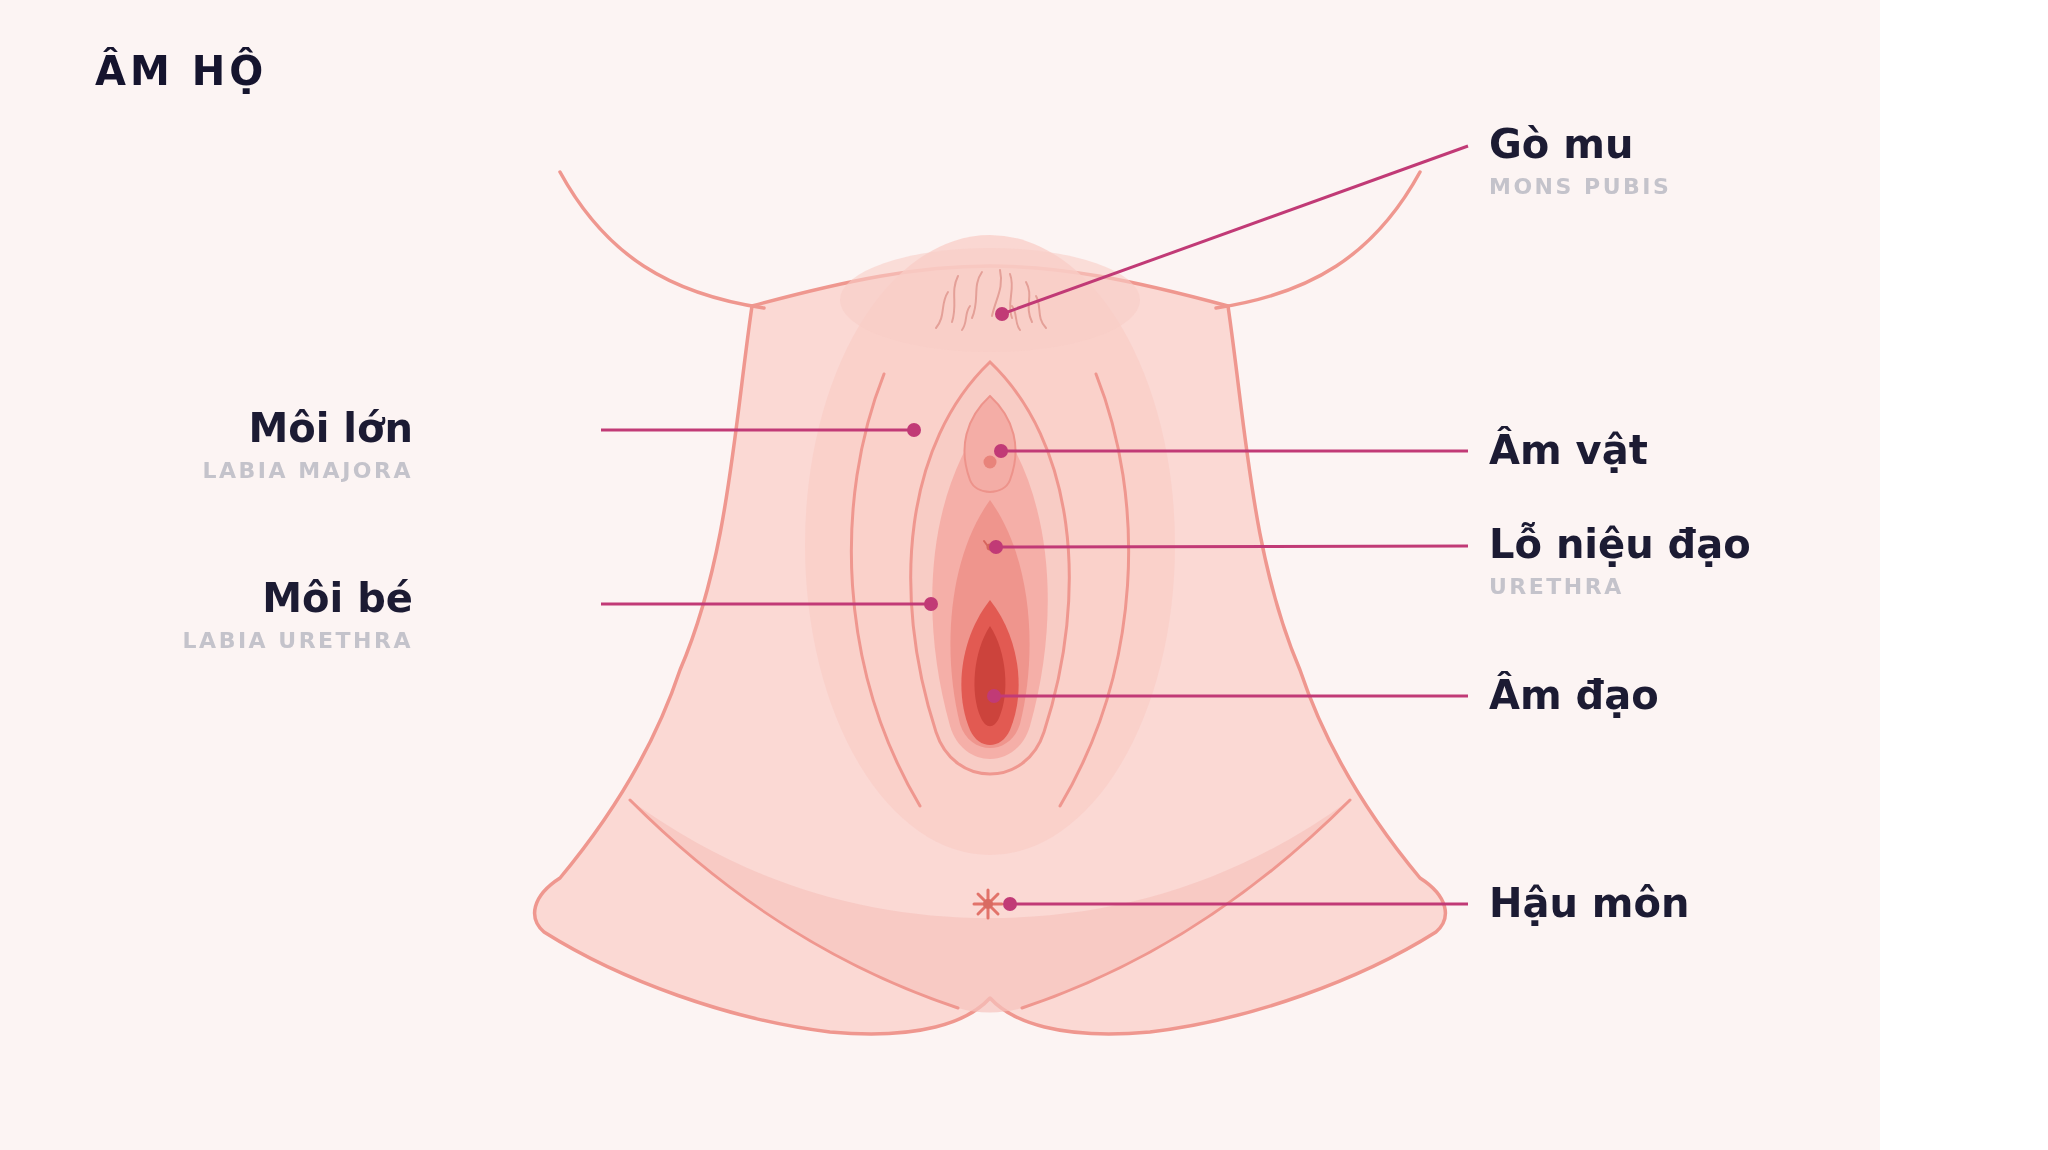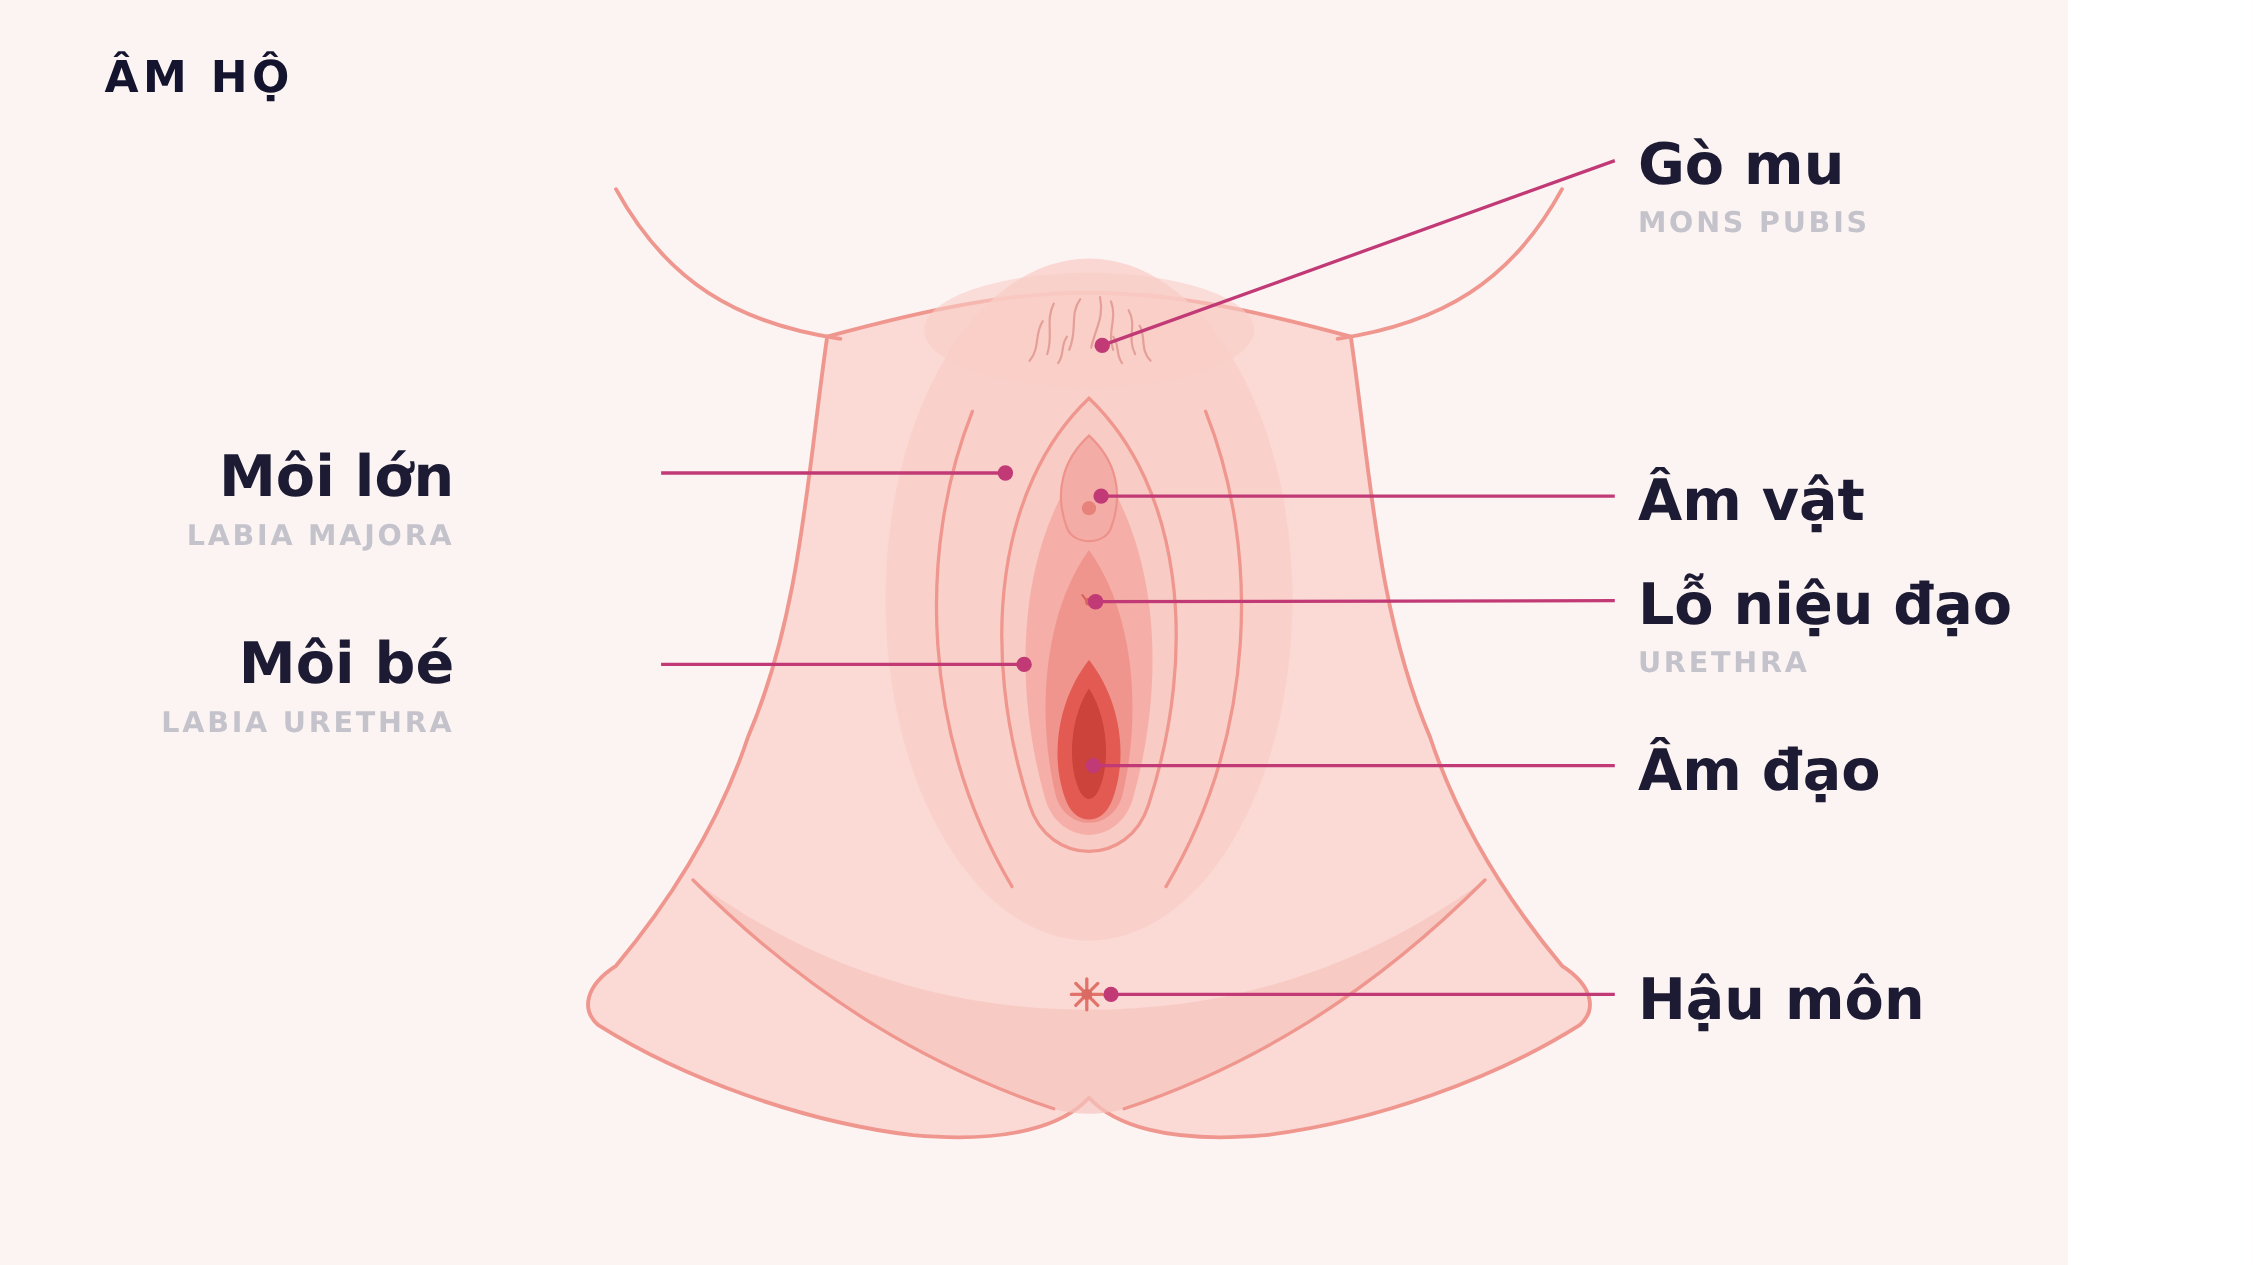--- a/index.html
+++ b/index.html
@@ -33,28 +33,28 @@
   }
   .label {
     position: absolute;
     display: flex;
     flex-direction: column;
     gap: 7px;
   }
   .label.right-side { left: 1489px; align-items: flex-start; text-align: left; }
   .label.left-side  { right: 1467px; align-items: flex-end;  text-align: right; }
   .label .vi {
-    font-size: 52px;
+    font-size: 40px;
     font-weight: 700;
     color: #1C1B33;
     line-height: 1.15;
     white-space: nowrap;
   }
   .label .en {
-    font-size: 26px;
+    font-size: 22px;
     font-weight: 700;
     letter-spacing: 2.5px;
     color: #C4C3CB;
     white-space: nowrap;
   }
   
   .label.mons    { top: 121px; }
   .label.majora  { top: 405px; }
   .label.clit    { top: 427px; }
   .label.urethra { top: 521px; }

